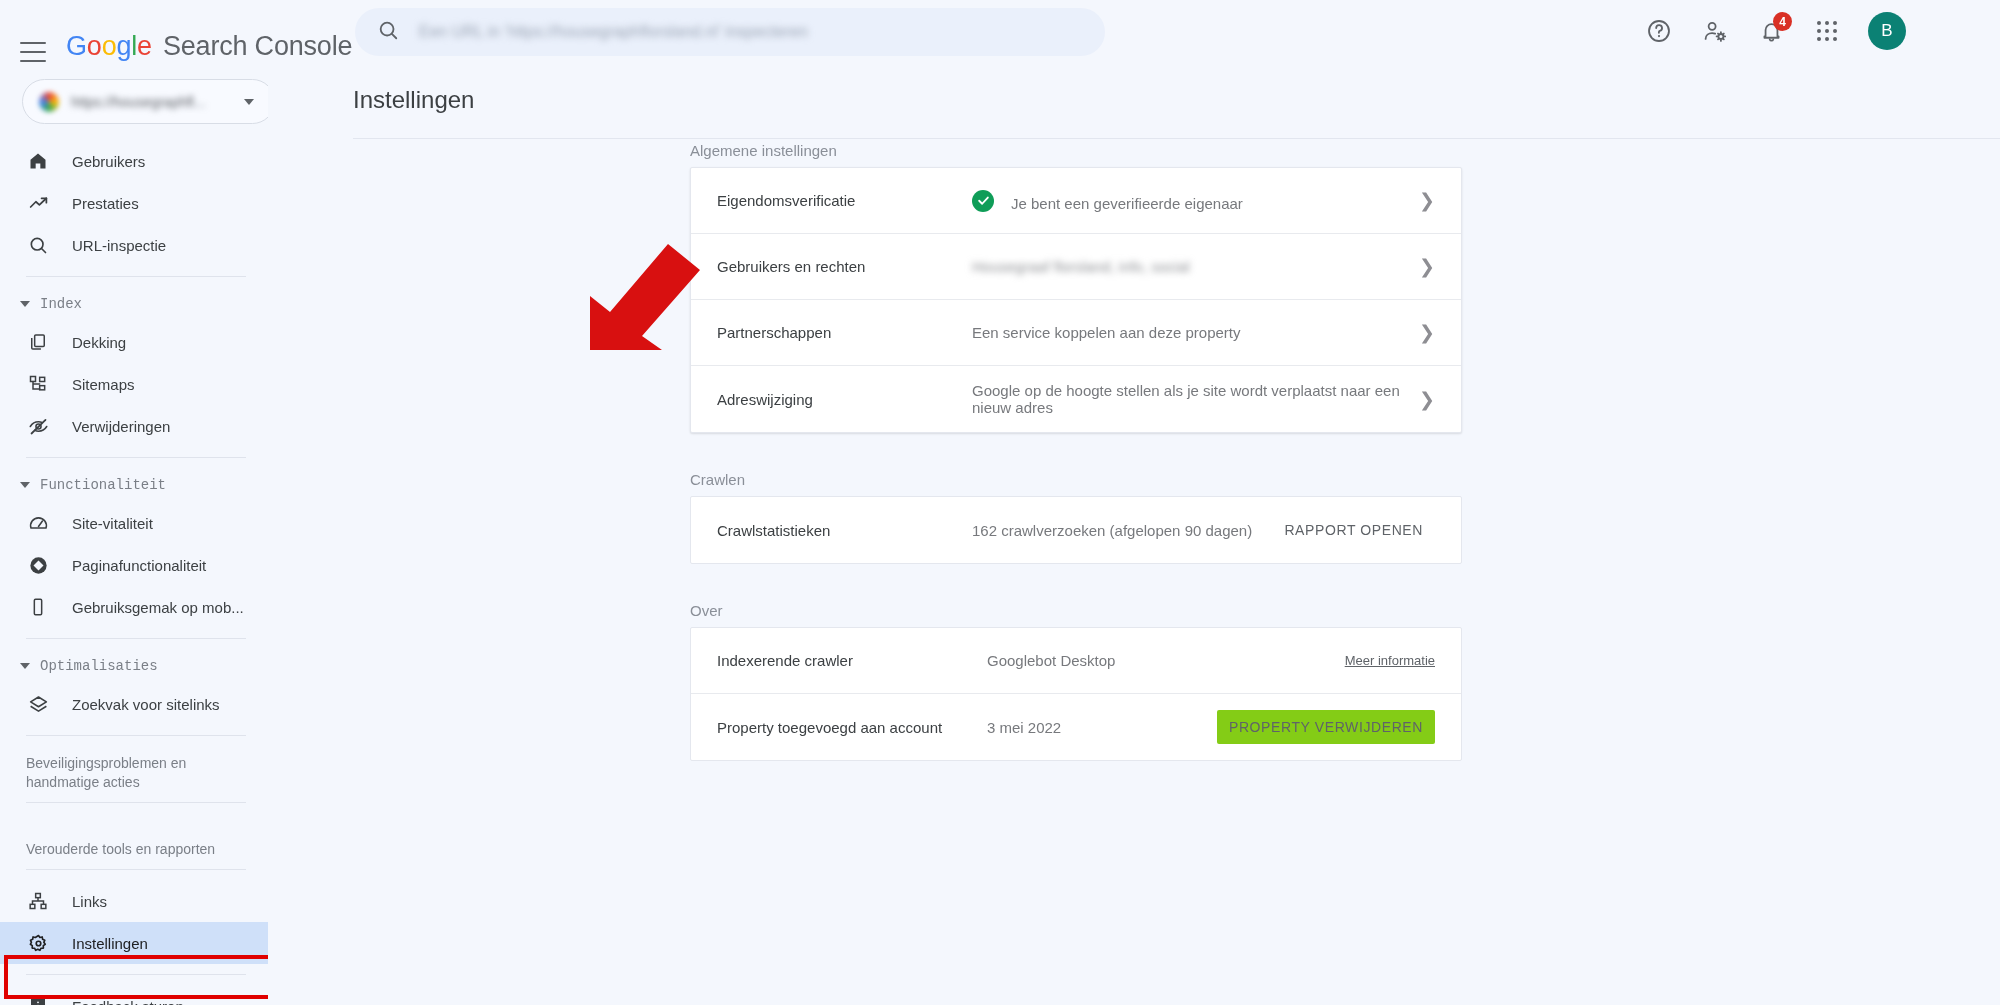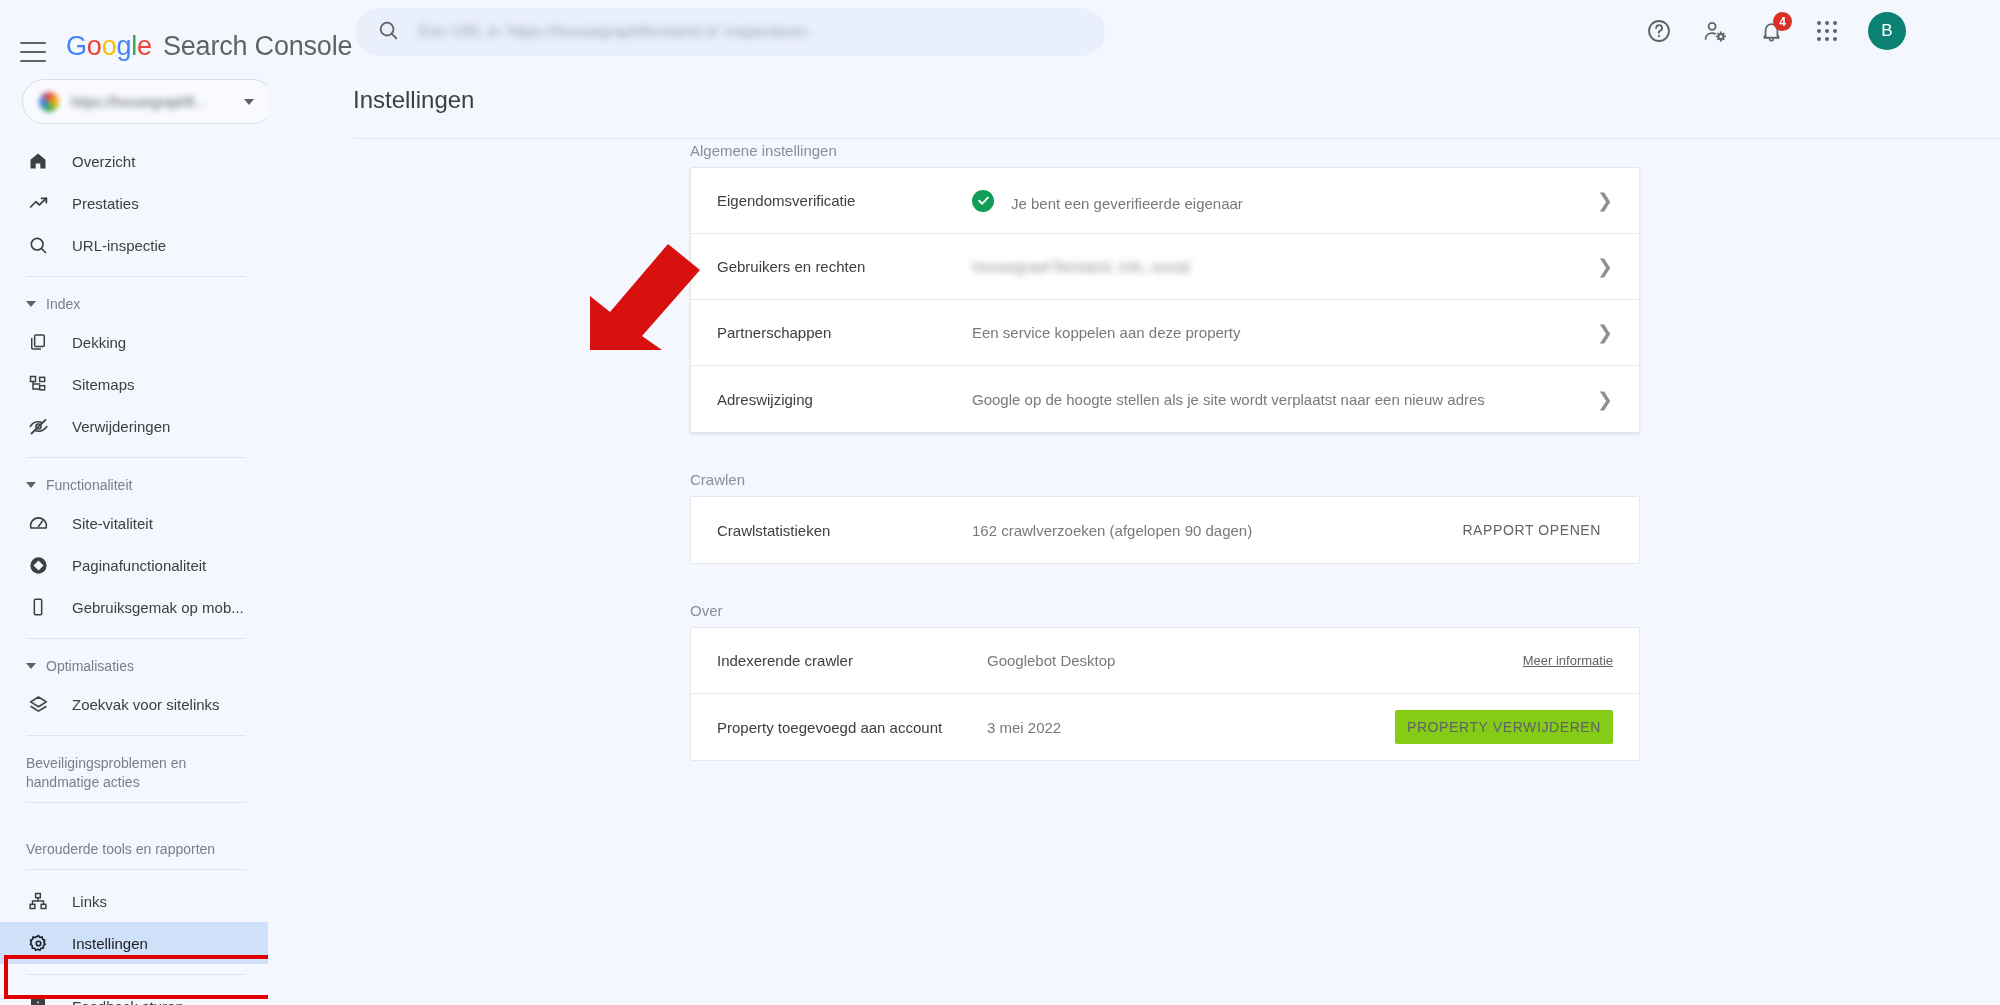--- a/index.html
+++ b/index.html
@@ -90,21 +90,21 @@
     padding-left: 26px; cursor: pointer; position: relative;
   }
   .nav-item .ico { width: 24px; height: 24px; flex: none; display: flex; align-items: center; justify-content: center; }
   .nav-item .lbl { margin-left: 22px; font-size: 15px; color: #3c4043; white-space: nowrap; }
   .nav-item.active { background: #cfe0f9; }
   .nav-item.active .lbl { color: #202124; }
 
   .nav-divider { height: 1px; background: #dfe3ec; margin: 10px 22px 10px 26px; }
 
   .nav-group {
-    display: flex; align-items: center; height: 34px; padding-left: 26px; cursor: pointer;
+    display: flex; align-items: center; height: 34px; padding-left: 20px; cursor: pointer; font-family: Liberation Mono, monospace;
   }
   .nav-group .tri-down { border-left: 5px solid transparent; border-right: 5px solid transparent; border-top: 6px solid #5f6368; margin-right: 10px; }
   .nav-group .glbl { font-size: 14px; color: #7a7f87; }
 
   .nav-collapsible {
     display: flex; align-items: flex-end; min-height: 46px; padding-left: 26px; cursor: pointer; padding-right: 16px;
   }
   .nav-collapsible .glbl { font-size: 14px; color: #7a7f87; line-height: 1.35; }
 
   .highlight-box {
@@ -113,21 +113,21 @@
   }
 
   
   .main { position: absolute; left: 268px; top: 62px; width: 1732px; height: 943px; background: #f4f7fd; }
   .page-title { font-size: 24px; color: #3c4043; padding: 24px 0 0 85px; font-weight: 400; }
   .title-rule { position: absolute; left: 85px; top: 76px; width: 1647px; height: 1px; background: #e2e6ef; }
 
   .content { position: absolute; left: 0; top: 80px; width: 1732px; }
   .section-label { font-size: 15px; color: #8a8f98; margin: 0 0 8px 422px; }
   .card {
-    margin-left: 422px; width: 950px; background: #fff;
+    margin-left: 422px; width: 772px; background: #fff;
     border: 1px solid #e4e7ee; border-radius: 2px;
     box-shadow: 0 1px 2px rgba(60,64,67,.15);
   }
   .card.flat { box-shadow: none; }
   .row {
     display: flex; align-items: center; min-height: 66px;
     padding: 0 26px 0 26px; border-bottom: 1px solid #e8eaee;
     cursor: pointer;
   }
   .row:last-child { border-bottom: none; }
@@ -229,21 +229,21 @@
   </div>
 
   <div class="nav">
 
     <div class="nav-item">
       <span class="ico">
         <svg width="20" height="20" viewBox="0 0 24 24" fill="#3c4043">
             <path d="M12 3 3 10.4V21h6.2v-6.1h5.6V21H21V10.4z"></path>
           </svg>
       </span>
-      <span class="lbl">Overzicht</span>
+      <span class="lbl">Gebruikers</span>
     </div>
 
     <div class="nav-item">
       <span class="ico">
         <svg width="21" height="21" viewBox="0 0 24 24" fill="none" stroke="#3c4043" stroke-width="2" stroke-linecap="round" stroke-linejoin="round">
           <polyline points="3,16 9,10 13,13.6 21,6"></polyline>
             <polyline points="15.5,6 21,6 21,11"></polyline>
         </svg>
       </span>
       <span class="lbl">Prestaties</span>

